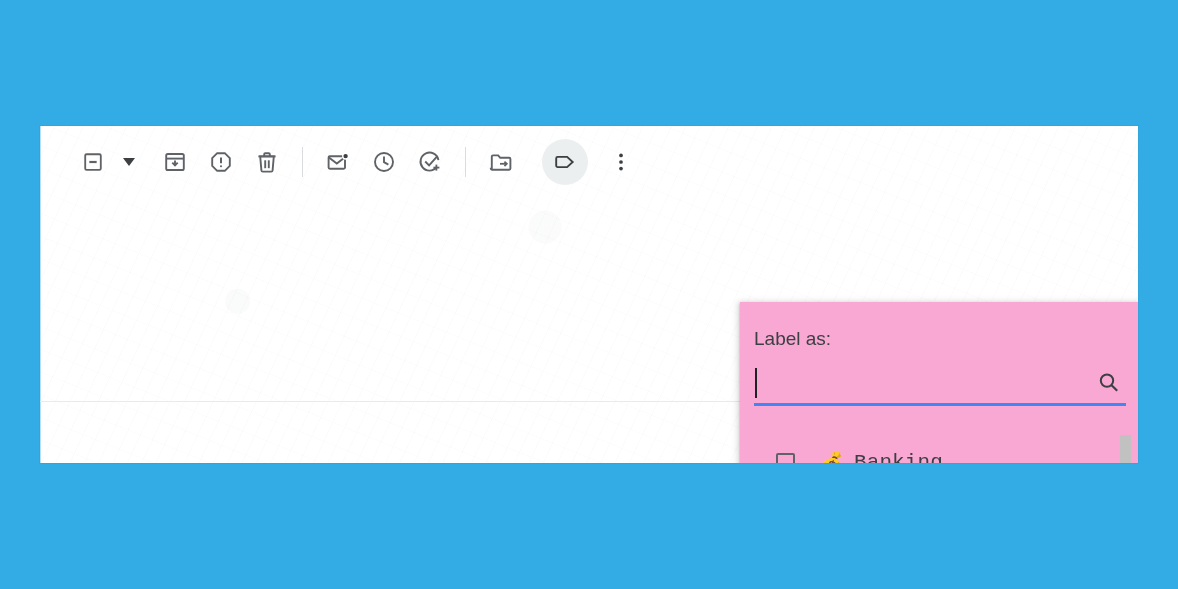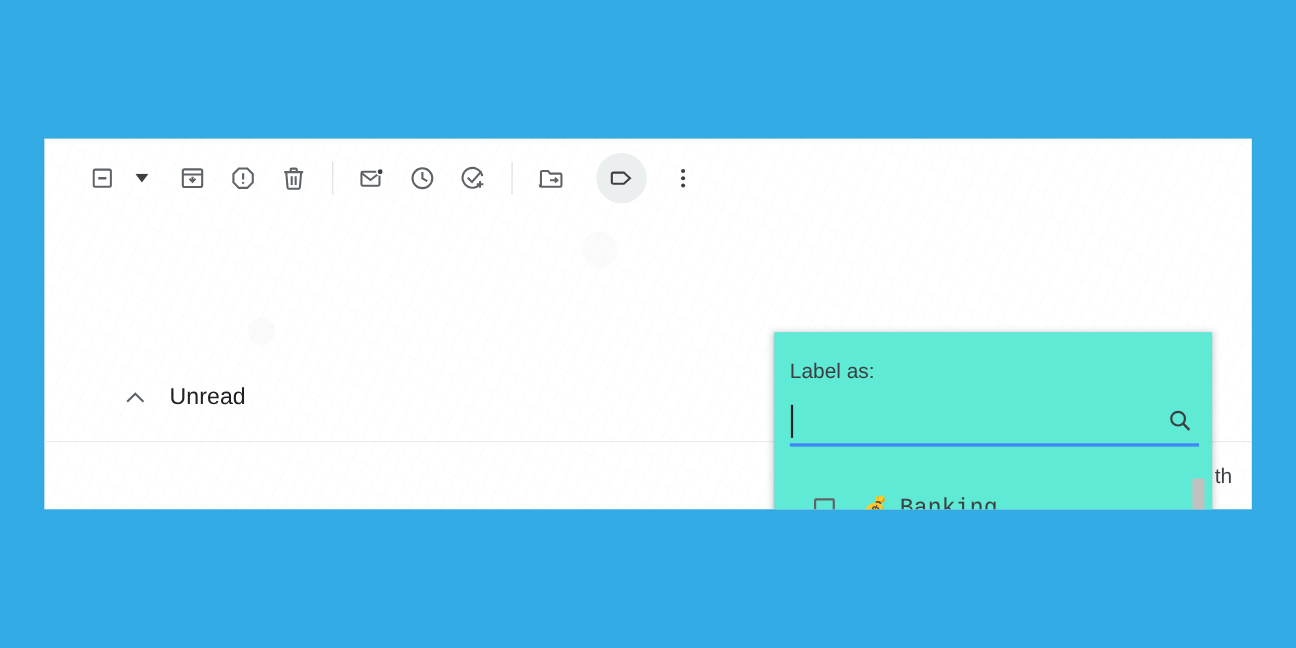--- a/index.html
+++ b/index.html
@@ -149,25 +149,25 @@
     color: #3c4043;
     white-space: nowrap;
     overflow: hidden;
     width: 56px;
   }
   .clipped-banner span { margin-left: -2px; }
 
   
   .label-menu {
     position: absolute;
-    left: 664px;
+    left: 700px;
     top: 176px;
     width: 398px;
     height: 244px;
-    background: #5eead4;
+    background: #f9a8d4;
     box-shadow: 0 2px 6px 2px rgba(60,64,67,.22), 0 1px 2px rgba(60,64,67,.30);
     box-sizing: border-box;
     overflow: hidden;
   }
   .label-title {
     position: absolute;
     left: 14px;
     top: 26px;
     font-size: 19px;
     color: #3c4043;
@@ -365,28 +365,20 @@
 
       <div class="tb-btn">
         <svg width="22" height="22" viewBox="0 0 22 22">
           <circle cx="11" cy="4.4" r="1.85" fill="#3c4043"></circle>
           <circle cx="11" cy="11" r="1.85" fill="#3c4043"></circle>
           <circle cx="11" cy="17.6" r="1.85" fill="#3c4043"></circle>
         </svg>
       </div>
     </div>
 
-    <div class="section" id="section-unread">
-      <span class="chev">
-        <svg width="18" height="11" viewBox="0 0 18 11" fill="none" stroke="#5f6368" stroke-width="1.9">
-          <polyline points="1.6,9.2 9,2 16.4,9.2"></polyline>
-        </svg>
-      </span>
-      <span class="sec-label">Unread</span>
-    </div>
 
     <div class="divider" id="divider-1"></div>
 
     <div class="clipped-banner">
       <span>all th</span>
     </div>
 
     <div class="label-menu">
       <div class="label-title">Label as:</div>
 

